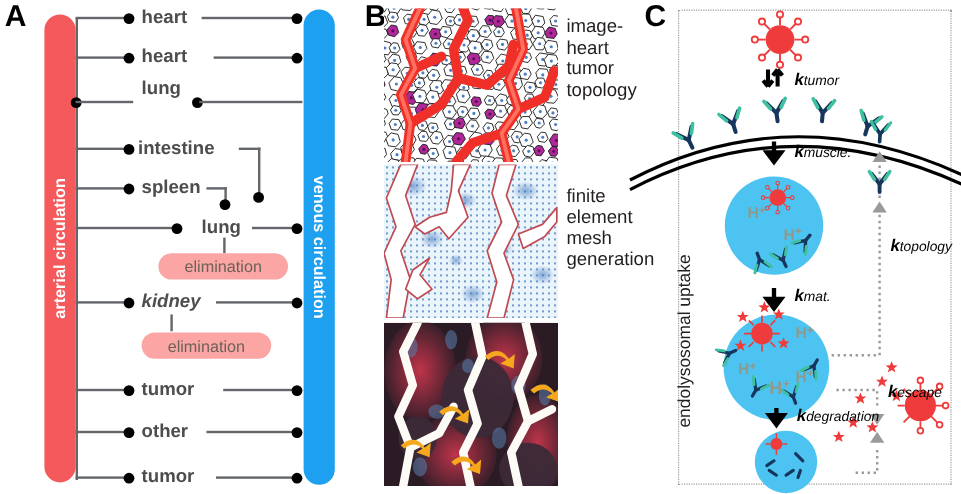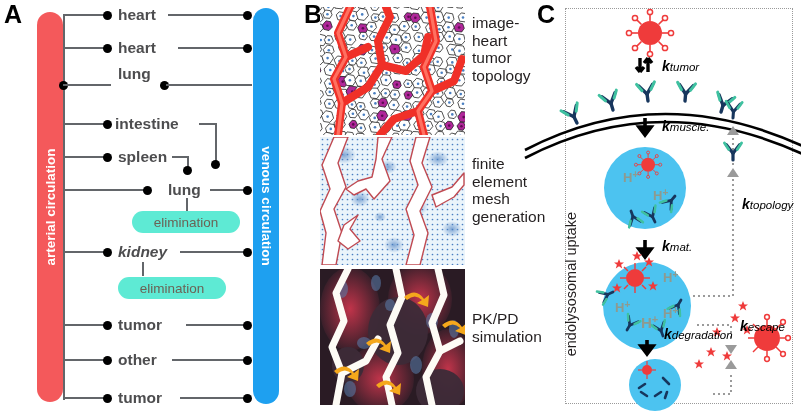--- a/index.html
+++ b/index.html
@@ -17,21 +17,21 @@
             left:50%;top:50%;transform-origin:center center;}
   #artlabel{transform:translate(-50%,-50%) rotate(-90deg);}
   #venlabel{transform:translate(-50%,-50%) rotate(90deg);}
 
   .seg{position:absolute;background:#63666a;}
   .h{height:2px;}
   .v{width:2px;}
   .dot{position:absolute;width:9px;height:9px;border-radius:50%;background:#000;}
   .organ{position:absolute;font-size:15.5px;font-weight:bold;color:#4d4d4f;white-space:nowrap;
          transform:translateY(-50%);}
-  .pill{position:absolute;background:#5eead4;border-radius:11px;height:22px;
+  .pill{position:absolute;background:#fca5a5;border-radius:11px;height:22px;
         display:flex;align-items:center;justify-content:center;
         font-size:13.5px;color:#6b6255;font-weight:normal;}
 
   
   #panelB{position:absolute;left:300px;top:0;width:235px;height:412px;}
   .tile{position:absolute;left:20px;width:145px;overflow:hidden;background:#fff;}
   #tile1{top:7px;height:128px;}
   #tile2{top:137px;height:128px;}
   #tile3{top:269px;height:136px;}
   .cap{position:absolute;left:172px;font-size:15.5px;color:#231f20;line-height:1.14;}
@@ -609,24 +609,20 @@
         </g>
         <g fill="#f5a81c">
           <path d="M84,28 q12,-10 20,2 l5,-4 l-1,12 l-11,-4 l5,-3 q-7,-7 -15,0 Z"></path>
           <path d="M46,74 q12,-10 20,2 l5,-4 l-1,12 l-11,-4 l5,-3 q-7,-7 -15,0 Z"></path>
           <path d="M14,102 q12,-10 20,2 l5,-4 l-1,12 l-11,-4 l5,-3 q-7,-7 -15,0 Z"></path>
           <path d="M56,116 q12,-10 20,2 l5,-4 l-1,12 l-11,-4 l5,-3 q-7,-7 -15,0 Z"></path>
           <path d="M122,56 q12,-10 20,2 l5,-4 l-1,12 l-11,-4 l5,-3 q-7,-7 -15,0 Z"></path>
         </g>
       </svg>
     </div>
-    <div class="cap" style="top:310px;">
-      <div>PK/PD</div>
-      <div>simulation</div>
-    </div>
   </div>
 
   <div id="panelC">
     <div class="pl" style="left:2px;top:2px;">C</div>
     <div id="cbox"></div>
     <div id="uptake" style="transform: rotate(-90deg) translate(-100%, 0px);">endolysosomal uptake</div>
 
     <svg style="position:absolute;left:0;top:0;" width="266" height="412" viewBox="0 0 266 412">
       <defs>
         <g id="nanoparticle">
@@ -827,21 +823,21 @@
 
     <div class="klab" style="left:127px;top:58px;">
       <b>k</b><span class="sub">tumor</span>
     </div>
     <div class="klab" style="left:127px;top:118px;">
       <b>k</b><span class="sub">muscle.</span>
     </div>
     <div class="klab" style="left:127px;top:238px;">
       <b>k</b><span class="sub">mat.</span>
     </div>
-    <div class="klab" style="left:129px;top:326px;text-align:right;">
+    <div class="klab" style="left:129px;top:338px;text-align:right;">
       <b>k</b><span class="sub">degradation</span>
     </div>
     <div class="klab" style="left:207px;top:196px;">
       <b>k</b><span class="sub">topology</span>
     </div>
     <div class="klab" style="left:205px;top:318px;">
       <b>k</b><span class="sub">escape</span>
     </div>
   </div>
 

